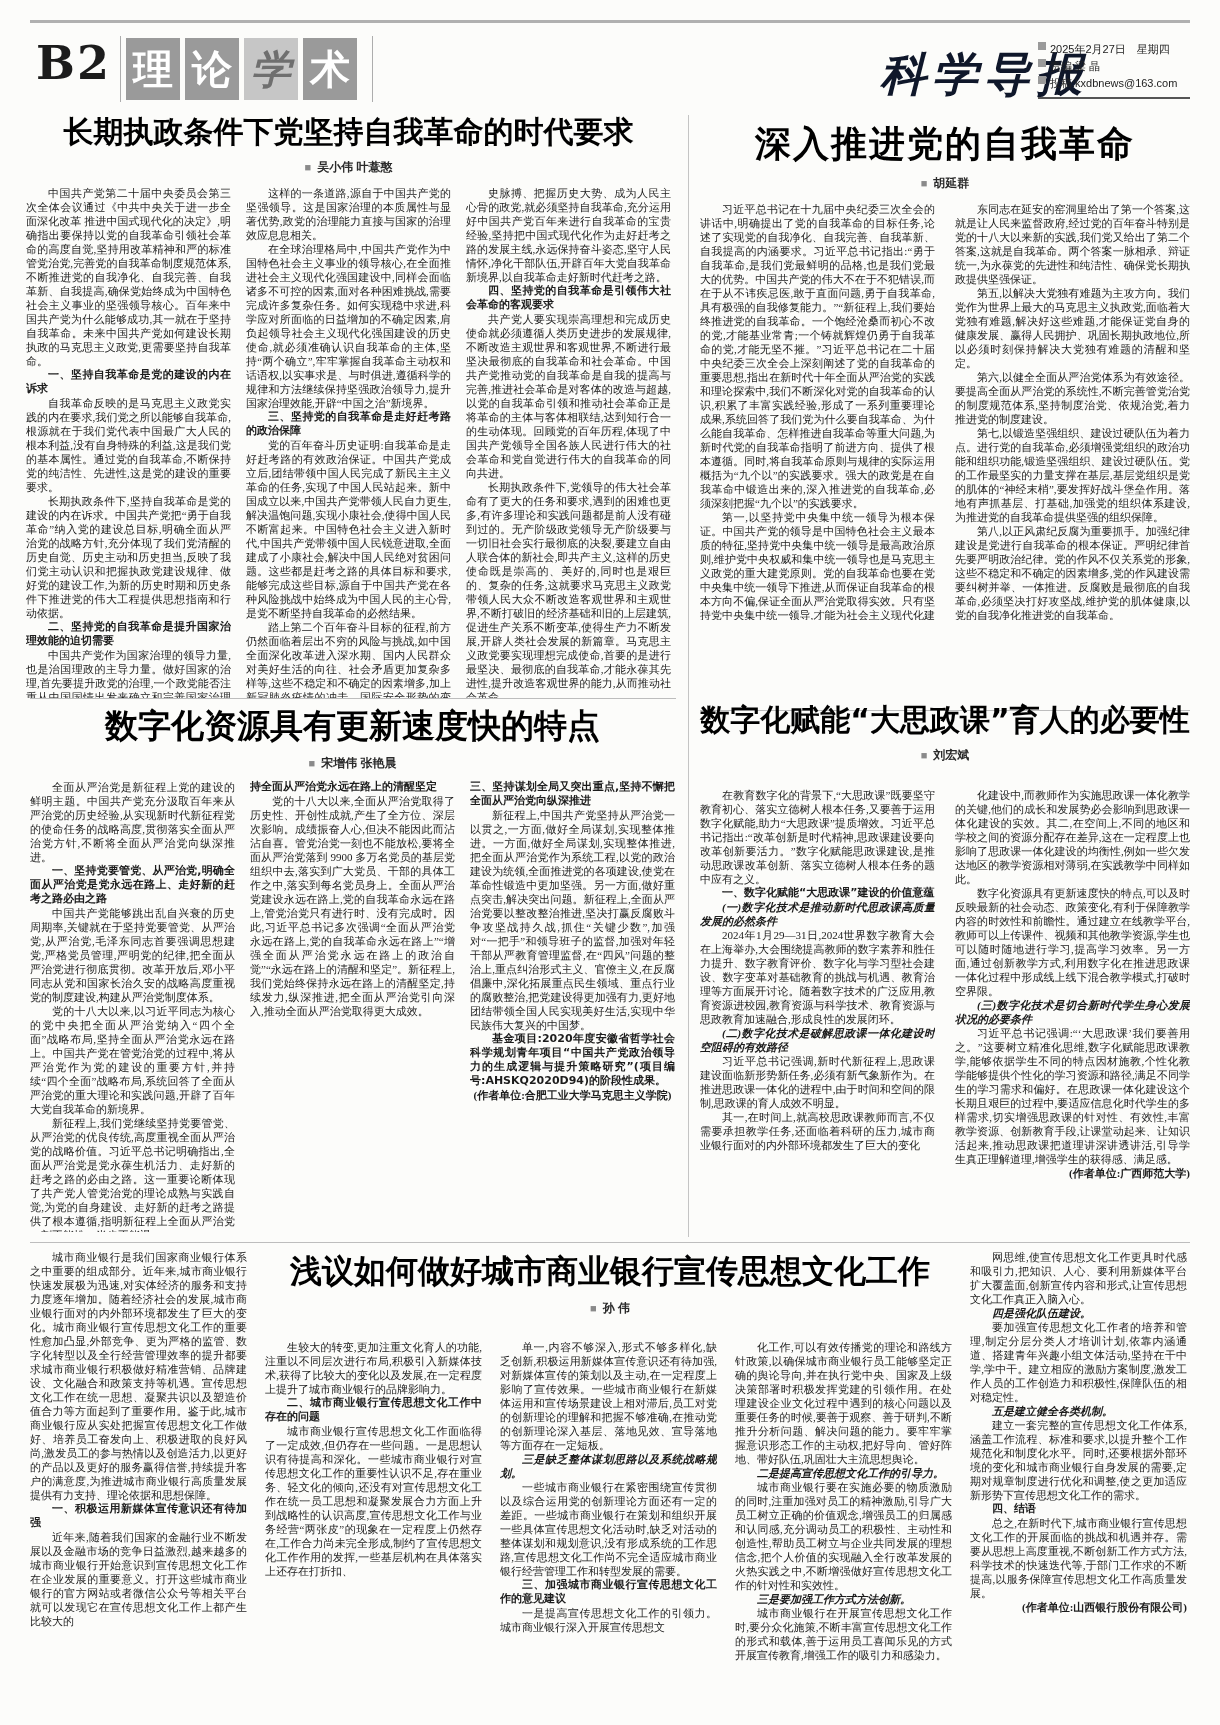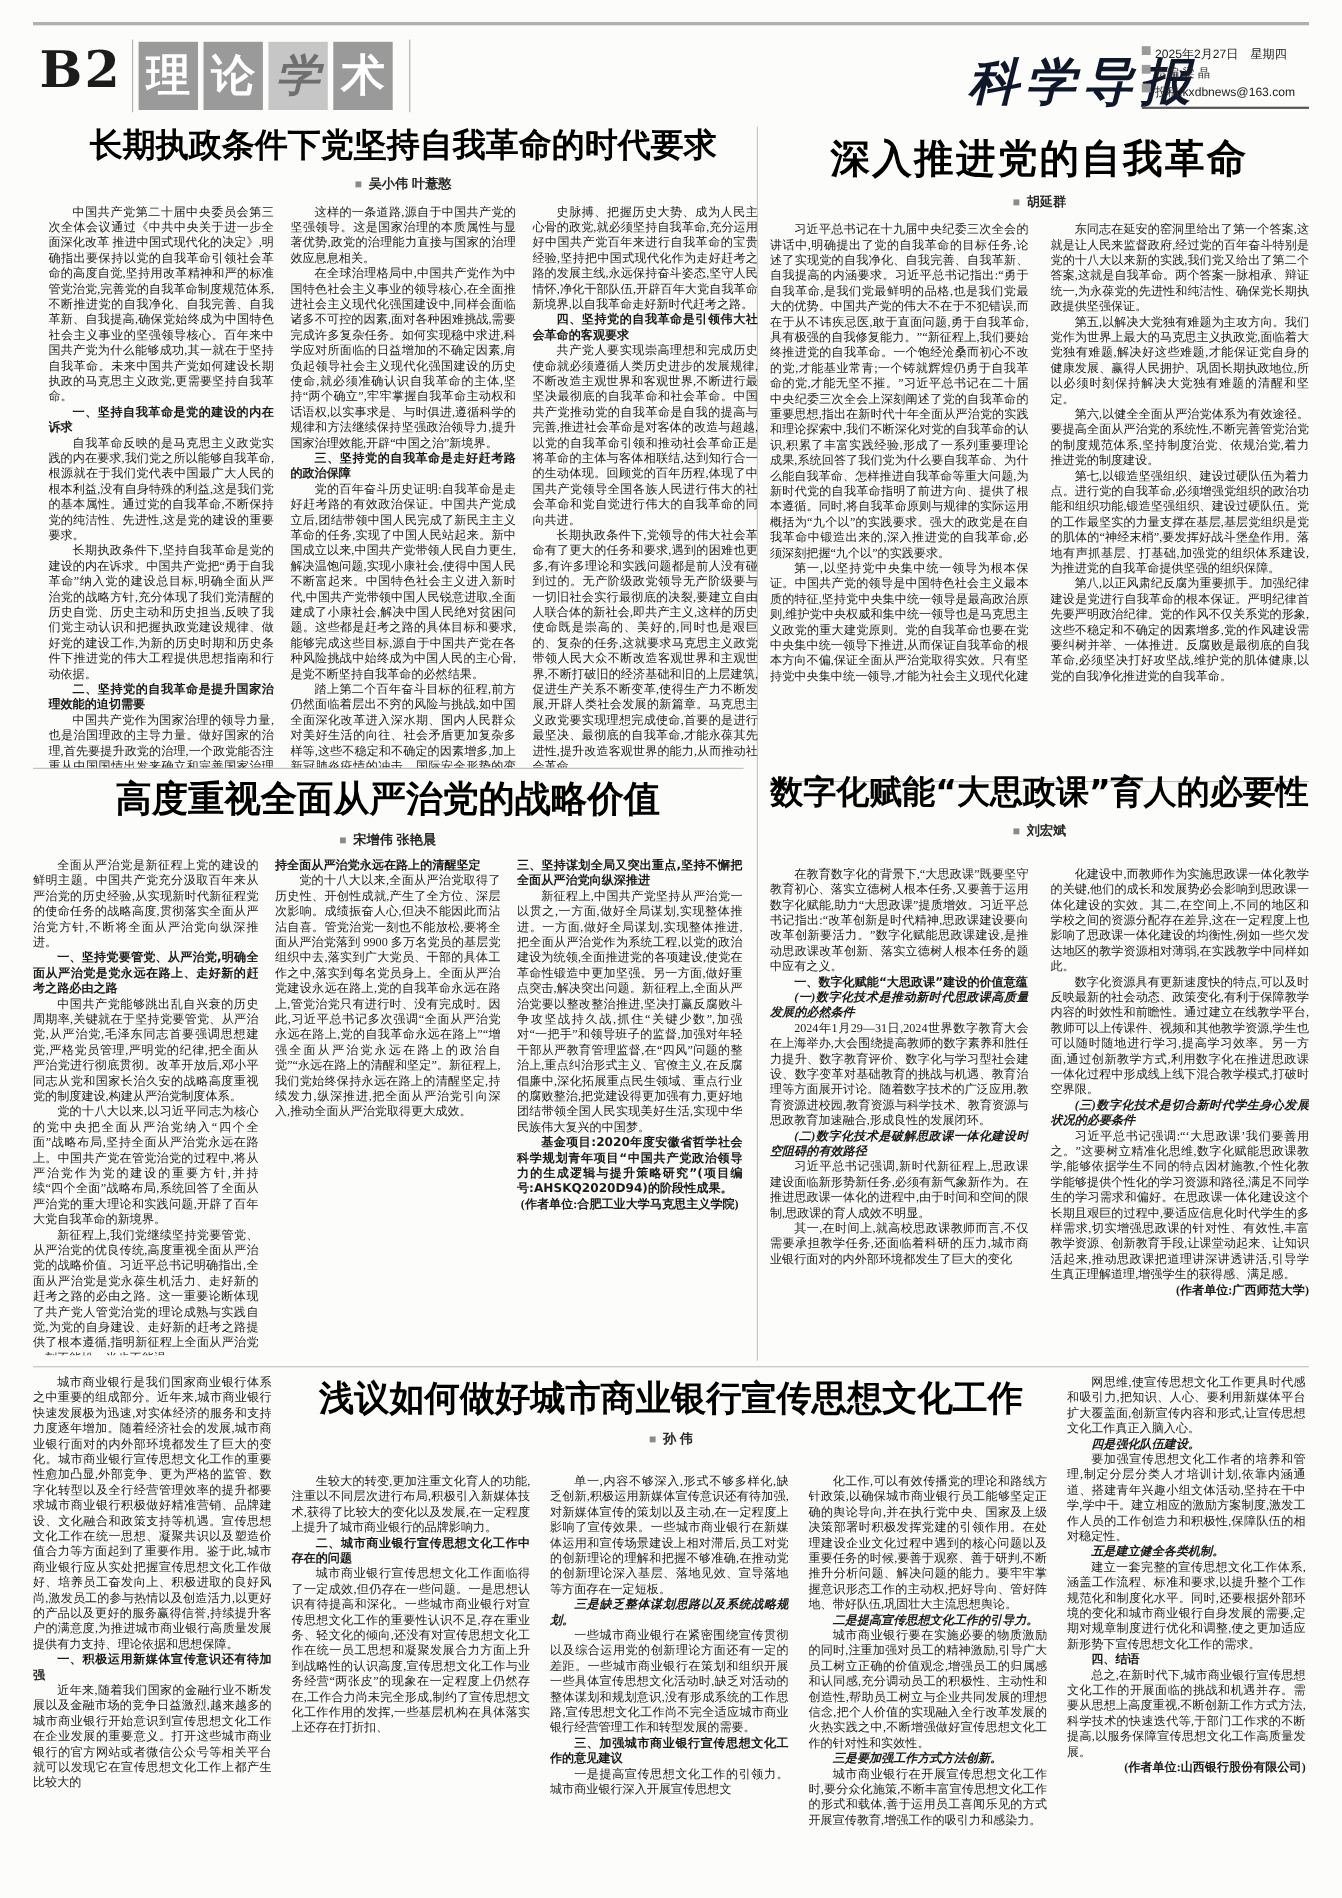--- a/index.html
+++ b/index.html
@@ -30,21 +30,21 @@
   .cols{display:flex;}
   .col{overflow:hidden;text-align:justify;}
   .blk{margin:0;font-size:11px;line-height:14px;text-indent:2em;}
   .blk.h{font-family:"DejaVu Sans",sans-serif;font-weight:bold;}
   .blk.hc{font-family:"DejaVu Sans",sans-serif;font-weight:bold;text-indent:0;}
   .blk.hi{font-weight:bold;font-style:italic;}
   .blk.fund{font-family:"DejaVu Sans",sans-serif;font-weight:bold;}
   .blk.auth{font-weight:bold;text-indent:0;text-align:right;}
   .blk.authc{font-weight:bold;text-indent:0;text-align:center;}
   
-  #a1{top:112px;left:44px;width:645px;}
+  #a1{top:112px;left:26px;width:645px;}
   #a1 .a-title{font-size:30px;}
   #a1 .cols{margin-top:10px;}
   #a1 .col{width:205px;height:512px;}
   #a1 .col+.col{margin-left:15px;}
   
   #a2{top:120px;left:700px;width:490px;}
   #a2 .a-title{font-size:36px;letter-spacing:2px;}
   #a2 .cols{margin-top:10px;}
   #a2 .col{width:235px;height:418px;}
   #a2 .col+.col{margin-left:20px;}
@@ -148,21 +148,21 @@
         <p class="blk p">东同志在延安的窑洞里给出了第一个答案,这就是让人民来监督政府,经过党的百年奋斗特别是党的十八大以来新的实践,我们党又给出了第二个答案,这就是自我革命。两个答案一脉相承、辩证统一,为永葆党的先进性和纯洁性、确保党长期执政提供坚强保证。</p>
         <p class="blk p">第五,以解决大党独有难题为主攻方向。我们党作为世界上最大的马克思主义执政党,面临着大党独有难题,解决好这些难题,才能保证党自身的健康发展、赢得人民拥护、巩固长期执政地位,所以必须时刻保持解决大党独有难题的清醒和坚定。</p>
         <p class="blk p">第六,以健全全面从严治党体系为有效途径。要提高全面从严治党的系统性,不断完善管党治党的制度规范体系,坚持制度治党、依规治党,着力推进党的制度建设。</p>
         <p class="blk p">第七,以锻造坚强组织、建设过硬队伍为着力点。进行党的自我革命,必须增强党组织的政治功能和组织功能,锻造坚强组织、建设过硬队伍。党的工作最坚实的力量支撑在基层,基层党组织是党的肌体的“神经末梢”,要发挥好战斗堡垒作用。落地有声抓基层、打基础,加强党的组织体系建设,为推进党的自我革命提供坚强的组织保障。</p>
         <p class="blk p">第八,以正风肃纪反腐为重要抓手。加强纪律建设是党进行自我革命的根本保证。严明纪律首先要严明政治纪律。党的作风不仅关系党的形象,这些不稳定和不确定的因素增多,党的作风建设需要纠树并举、一体推进。反腐败是最彻底的自我革命,必须坚决打好攻坚战,维护党的肌体健康,以党的自我净化推进党的自我革命。</p>
       </div>
   </div>
 </div>
 
 <div id="a3" class="article">
-  <div class="a-title">高度重视全面从严治党的战略价值</div>
+  <div class="a-title">数字化资源具有更新速度快的特点</div>
   <div class="a-byline"><span class="sq">■</span><span>宋增伟 张艳晨</span></div>
   <div class="cols">
     <div class="col">
         <p class="blk p">全面从严治党是新征程上党的建设的鲜明主题。中国共产党充分汲取百年来从严治党的历史经验,从实现新时代新征程党的使命任务的战略高度,贯彻落实全面从严治党方针,不断将全面从严治党向纵深推进。</p>
         <p class="blk h">一、坚持党要管党、从严治党,明确全面从严治党是党永远在路上、走好新的赶考之路必由之路</p>
         <p class="blk p">中国共产党能够跳出乱自兴衰的历史周期率,关键就在于坚持党要管党、从严治党,从严治党,毛泽东同志首要强调思想建党,严格党员管理,严明党的纪律,把全面从严治党进行彻底贯彻。改革开放后,邓小平同志从党和国家长治久安的战略高度重视党的制度建设,构建从严治党制度体系。</p>
         <p class="blk p">党的十八大以来,以习近平同志为核心的党中央把全面从严治党纳入“四个全面”战略布局,坚持全面从严治党永远在路上。中国共产党在管党治党的过程中,将从严治党作为党的建设的重要方针,并持续“四个全面”战略布局,系统回答了全面从严治党的重大理论和实践问题,开辟了百年大党自我革命的新境界。</p>
         <p class="blk p">新征程上,我们党继续坚持党要管党、从严治党的优良传统,高度重视全面从严治党的战略价值。习近平总书记明确指出,全面从严治党是党永葆生机活力、走好新的赶考之路的必由之路。这一重要论断体现了共产党人管党治党的理论成熟与实践自觉,为党的自身建设、走好新的赶考之路提供了根本遵循,指明新征程上全面从严治党一刻不能松、半步不能退。</p>
       </div>
     <div class="col">

